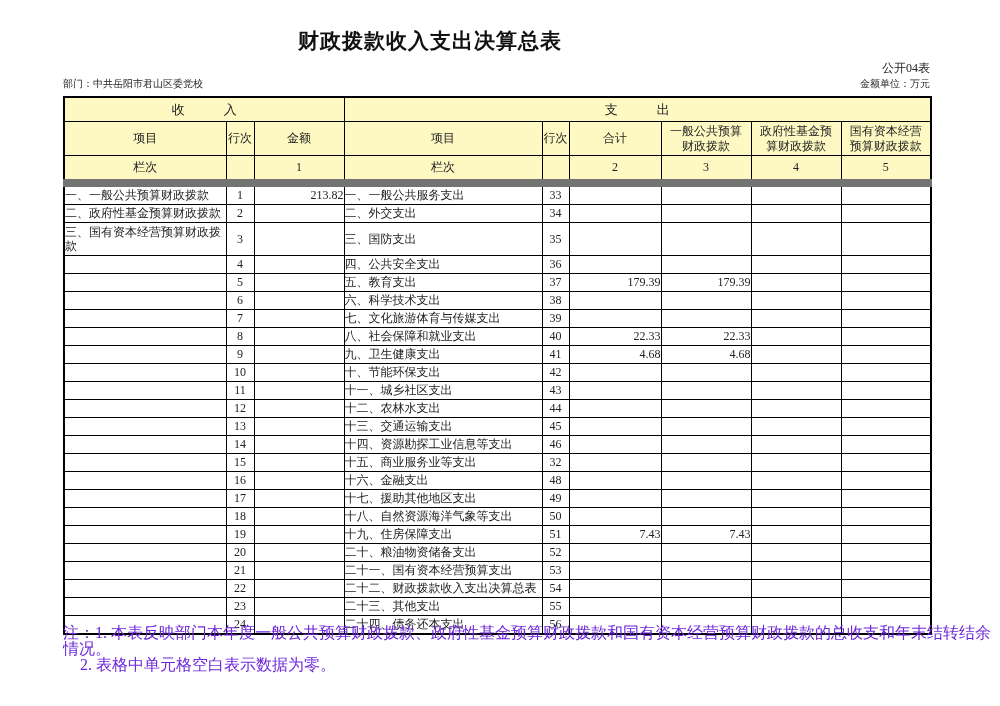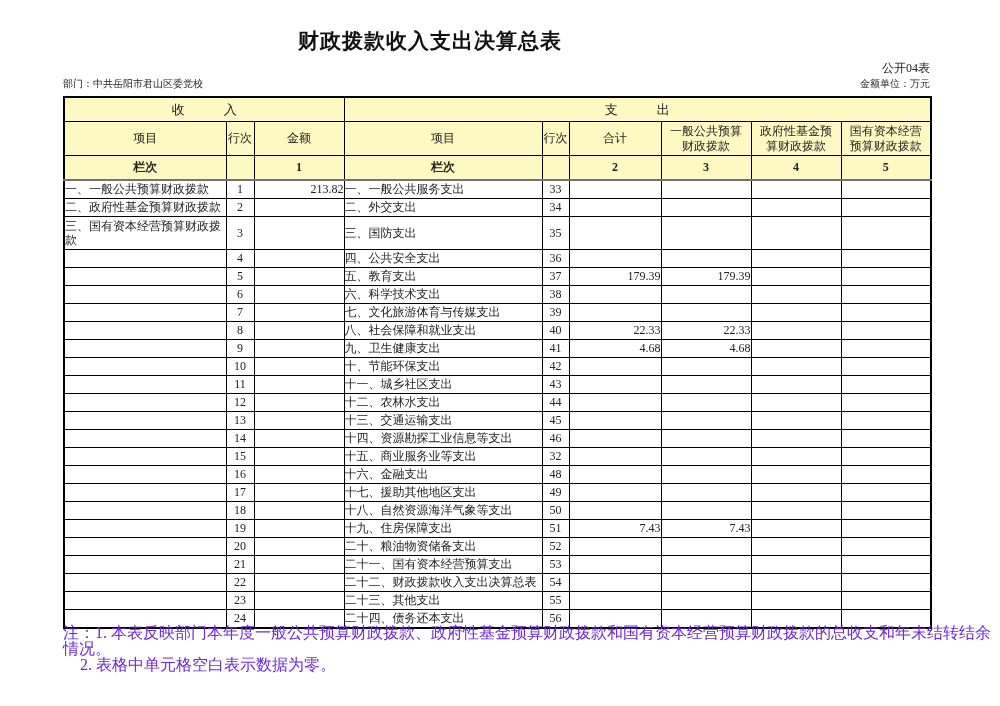--- a/index.html
+++ b/index.html
@@ -24,21 +24,21 @@
     border-collapse:collapse;table-layout:fixed;
     border:2px solid #000;
   }
   table.main td{
     border:1px solid #000;padding:0;overflow:hidden;
     font-size:12px;line-height:1.2;color:#222;vertical-align:middle;
   }
   thead td{background:#fef9c3;text-align:center;}
   tr.group-row td{height:23px;font-size:13px;}
   tr.cols-row td{height:33px;}
-  tr.index-row td{height:23px;border-bottom:2px solid #737373;font-weight:bold;}
+  tr.index-row td{height:23px;border-bottom:8px solid #737373;}
   td.wrap{white-space:pre-line;}
   tbody td{height:17px;background:#fff;}
   tr.tall td{height:32px;}
   td.c-item{text-align:left;padding-left:2px;margin-left:12px;}
   td.c-num{text-align:center;}
   td.c-val{text-align:right;padding-right:1px;}
   .notes{
     position:absolute;left:63px;top:625px;font-size:16px;color:#6d28d9;line-height:16px;
   }
   .notes .note2{padding-left:17px;}

